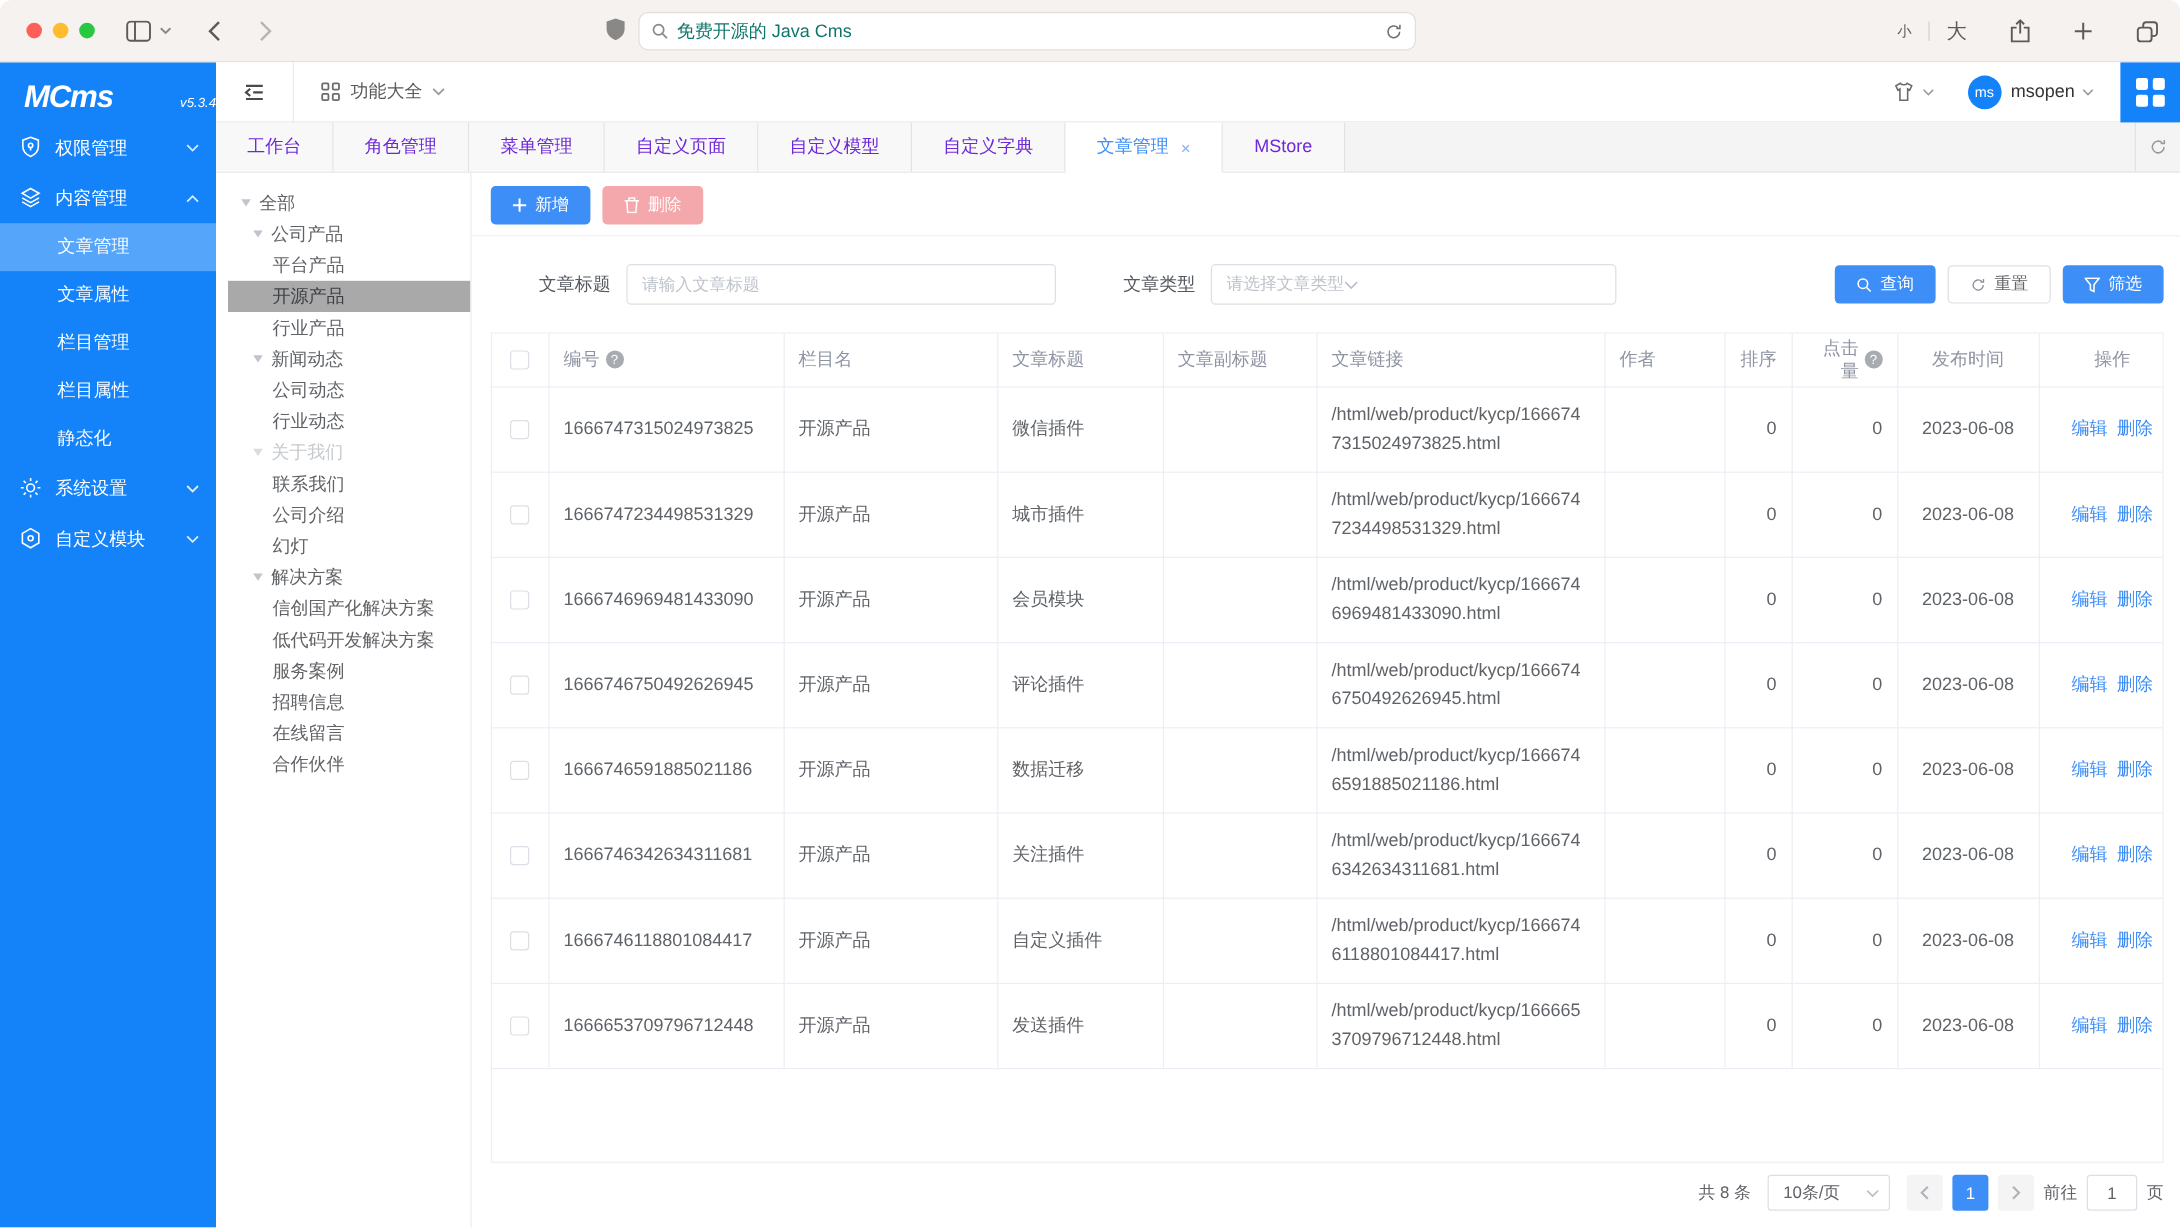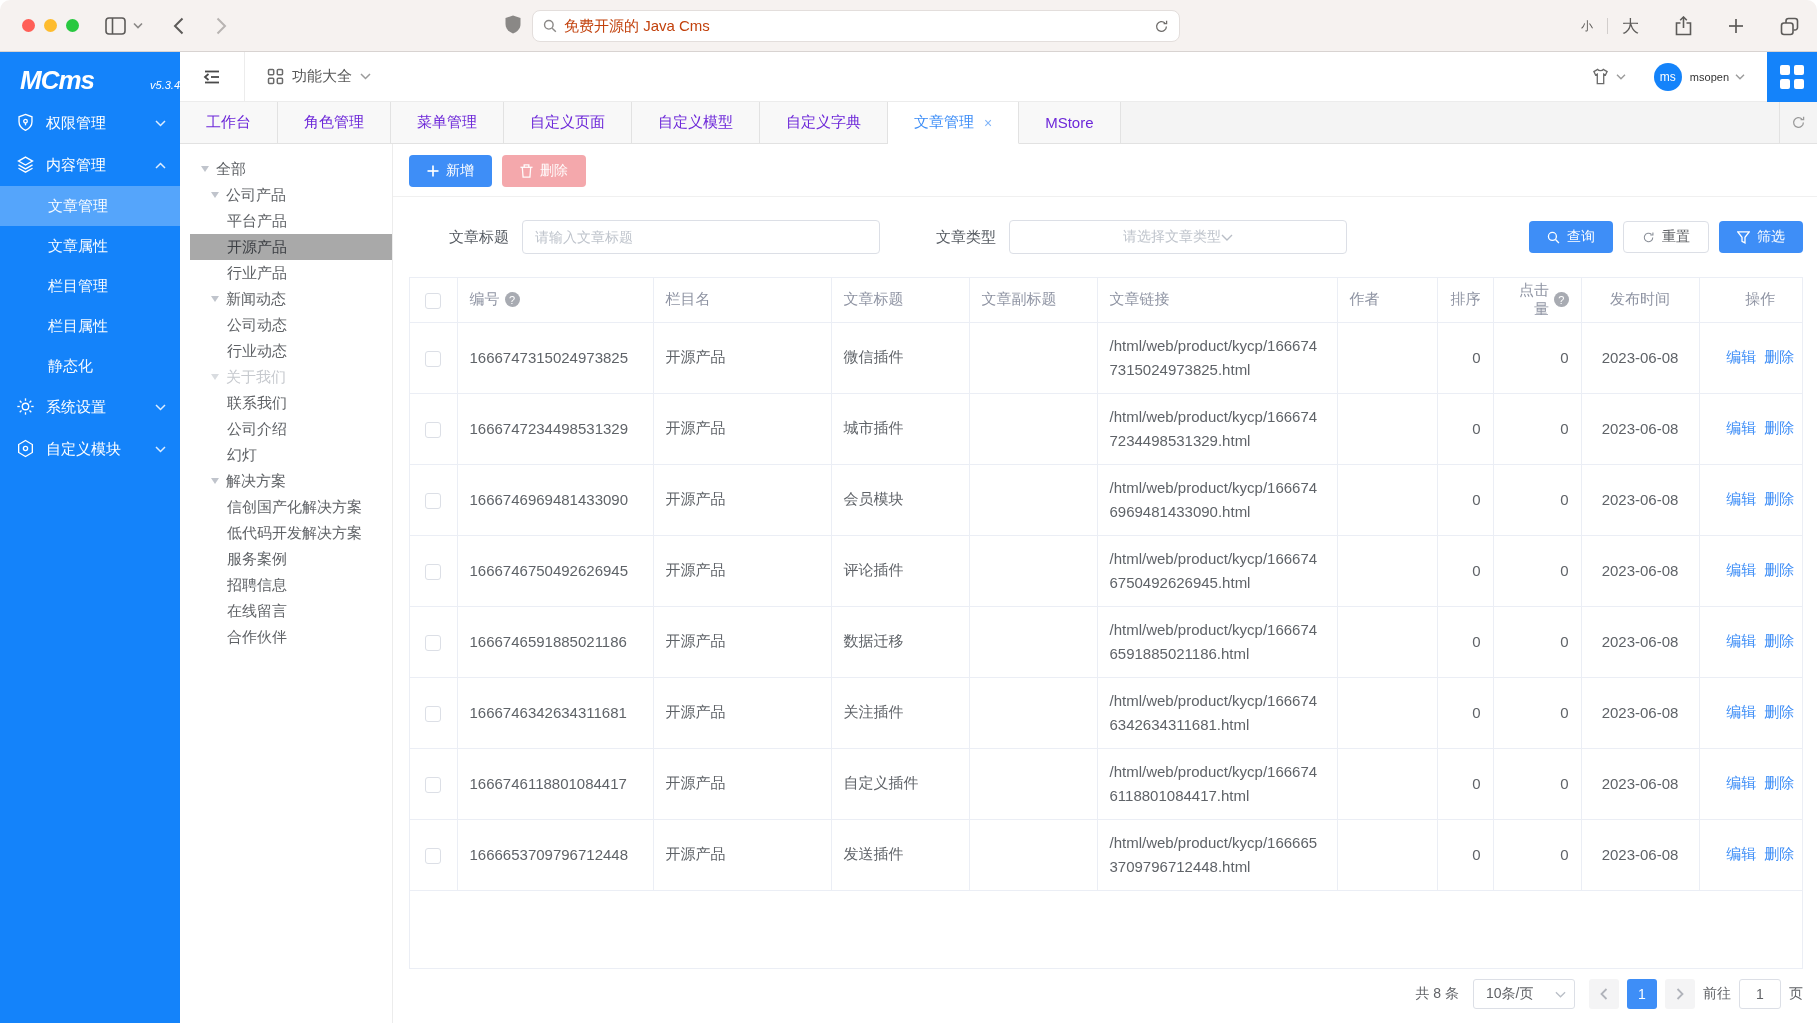--- a/index.html
+++ b/index.html
@@ -10,21 +10,21 @@
   
   .titlebar { position:relative; height:52px; background:#f6f2f0; border-bottom:1px solid #d8d3d1;
     border-radius:10px 10px 0 0; display:flex; align-items:center; }
   .traffic { display:flex; gap:9px; margin-left:22px; }
   .tl { width:13px; height:13px; border-radius:50%; }
   .tl.red{ background:#ff5f57; } .tl.yellow{ background:#febc2e; } .tl.green{ background:#28c840; }
   .tb-ic { color:#5d5b59; margin-left:26px; display:flex; align-items:center; }
   .tb-ic.dim { color:#b8b4b2; }
   .addr-shield { position:absolute; left:505px; top:15px; color:#8a8886; }
   .addressbar { position:absolute; left:532px; top:10px; width:648px; height:32px; background:#ffffff;
-    border:1px solid #e3dedc; border-radius:8px; display:flex; align-items:center; padding:0 10px; color:#c2410c; }
+    border:1px solid #e3dedc; border-radius:8px; display:flex; align-items:center; padding:0 10px; color:#0f766e; }
   .addressbar .q { color:#8a8886; margin-right:7px; }
   .addressbar .url { font-size:15px; flex:1; }
   .addressbar .reload { color:#6f6d6b; }
   .tb-right { position:absolute; right:18px; top:0; height:52px; display:flex; align-items:center; gap:36px; color:#5d5b59; }
   .txtsz-s { font-size:12px; } .txtsz-l { font-size:17px; }
   .tb-div { width:1px; height:16px; background:#d2cecc; margin:0 -22px; }
 
   
   .app { display:flex; height:971px; }
   .sidebar { width:180px; background:#1483fa; color:#fff; flex:none; }
@@ -43,21 +43,21 @@
   
   .appheader { height:50px; background:#fff; border-bottom:1px solid #ececec; display:flex; align-items:center; position:relative; }
   .collapse-btn { margin:0 0 0 22px; color:#4a4a4a; cursor:pointer; }
   .h-div { width:1px; height:50px; background:#ececec; margin-left:22px; }
   .func-menu { display:flex; align-items:center; margin-left:22px; color:#595959; font-size:15px; gap:8px; cursor:pointer; }
   .func-menu .chev { color:#9b9b9b; }
   .hdr-right { margin-left:auto; display:flex; align-items:center; height:50px; }
   .theme-btn { display:flex; align-items:center; gap:6px; color:#6b6b6b; cursor:pointer; margin-right:28px; }
   .avatar { width:28px; height:28px; border-radius:50%; background:#1483fa; color:#fff; font-size:12px;
     display:flex; align-items:center; justify-content:center; }
-  .username { font-size:11px; color:#333; margin:0 6px 0 8px; }
+  .username { font-size:15px; color:#333; margin:0 6px 0 8px; }
   .user-chev { color:#9b9b9b; margin-right:22px; }
   .apps-btn { width:50px; height:50px; background:#1483fa; display:flex; align-items:center; justify-content:center; cursor:pointer; }
   .apps-grid { display:grid; grid-template-columns:10px 10px; grid-gap:4px; }
   .apps-grid i { width:10px; height:10px; background:#fff; border-radius:2px; }
 
   
   .tabbar { height:42px; background:#f4f4f4; border-bottom:1px solid #e2e2e2; display:flex; align-items:stretch; }
   .tab { padding:0 26px; display:flex; align-items:center; font-size:15px; color:#6d28d9;
     background:#f8f8f8; border-right:1px solid #e2e2e2; cursor:pointer; white-space:nowrap; }
   .tab.active { background:#fff; color:#3e8ef7; margin-bottom:-1px; border-bottom:1px solid #fff; }
@@ -85,21 +85,21 @@
   .btn-primary { background:#3e8ef7; color:#fff; }
   .btn-danger-disabled { background:#f4a8ac; color:rgba(255,255,255,.95); cursor:not-allowed; }
   .btn-plain { background:#fff; color:#606266; border:1px solid #dcdfe6; }
 
   .filterbar { height:80px; display:flex; align-items:center; padding:0 14px 0 56px; }
   .f-label { font-size:15px; color:#555a61; margin-right:13px; white-space:nowrap; }
   .f-input { width:358px; height:34px; border:1px solid #dcdfe6; border-radius:4px; padding:0 12px;
     font-size:14px; color:#606266; font-family:inherit; outline:none; }
   .f-input::placeholder { color:#bfc4cc; }
   .f-select { width:338px; height:34px; border:1px solid #dcdfe6; border-radius:4px; padding:0 12px;
-    display:flex; align-items:center; justify-content:center; cursor:pointer; }
+    display:flex; align-items:center; justify-content:flex-start; cursor:pointer; }
   .f-select .ph { font-size:14px; color:#bfc4cc; }
   .f-select .chev { color:#b9bec6; }
   .f-gap { width:56px; flex:none; }
   .f-buttons { margin-left:auto; display:flex; gap:10px; }
 
   .tablewrap { margin:0 14px 0 16px; height:692px; border:1px solid #ebeef5; overflow:hidden; }
   table { width:100%; border-collapse:collapse; table-layout:fixed; }
   th,td { border-right:1px solid #ebeef5; border-bottom:1px solid #ebeef5; padding:0 12px; font-weight:normal; }
   th:last-child, td:last-child { border-right:none; }
   thead th { height:44px; color:#8f94a3; font-size:15px; background:#fff; }

